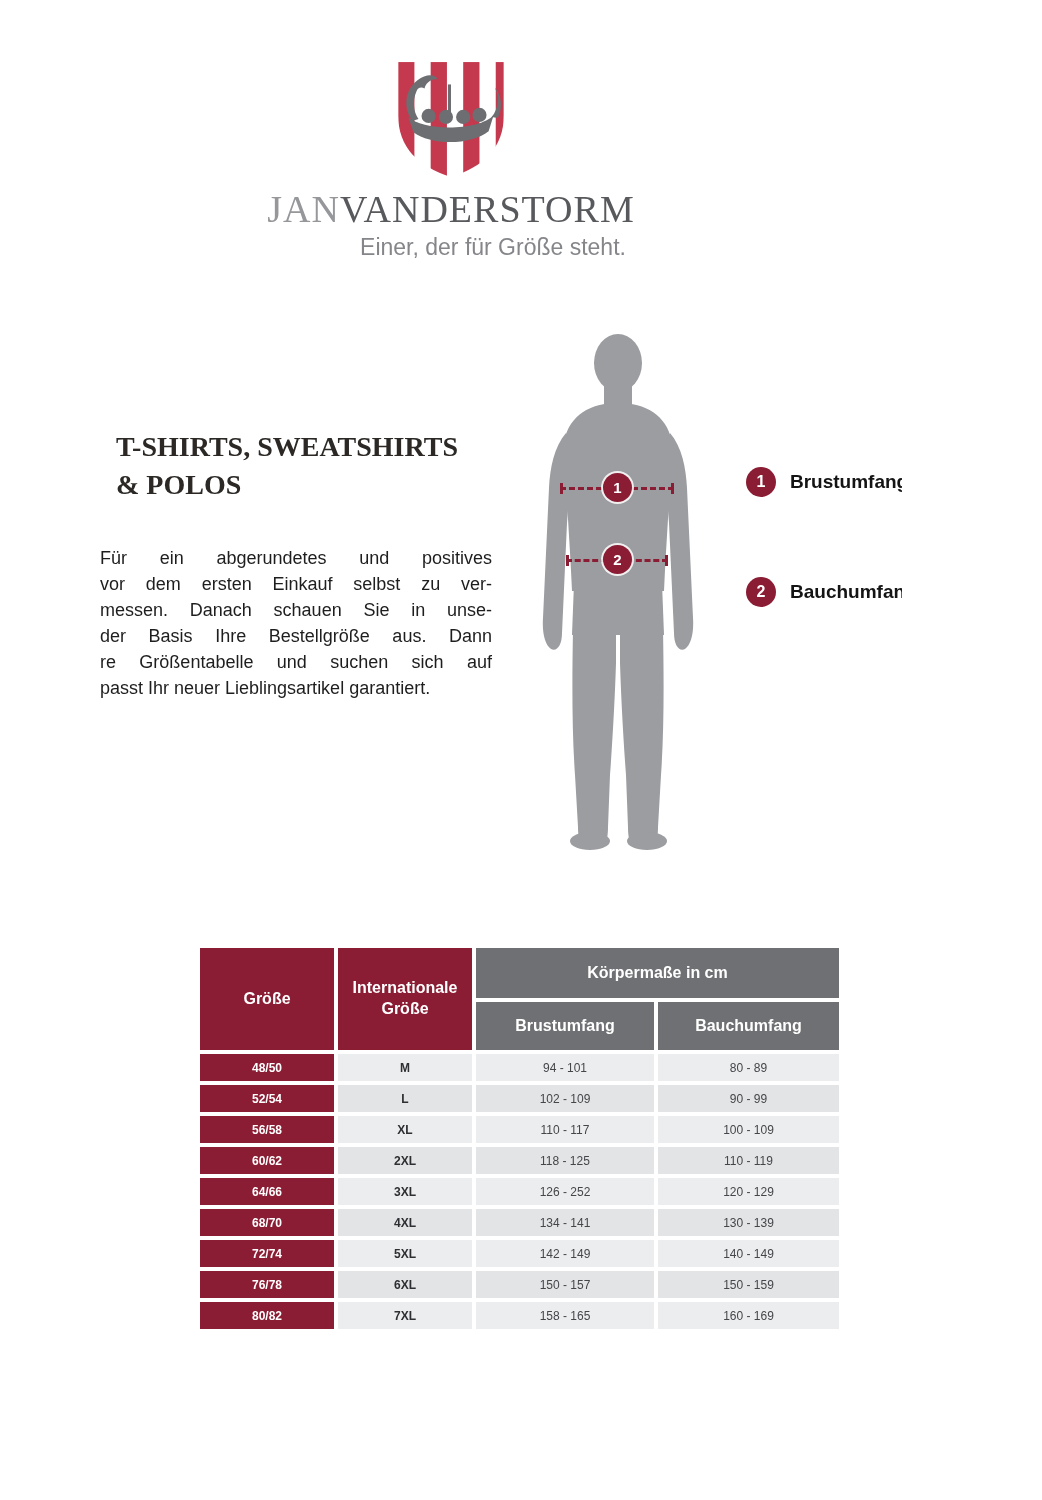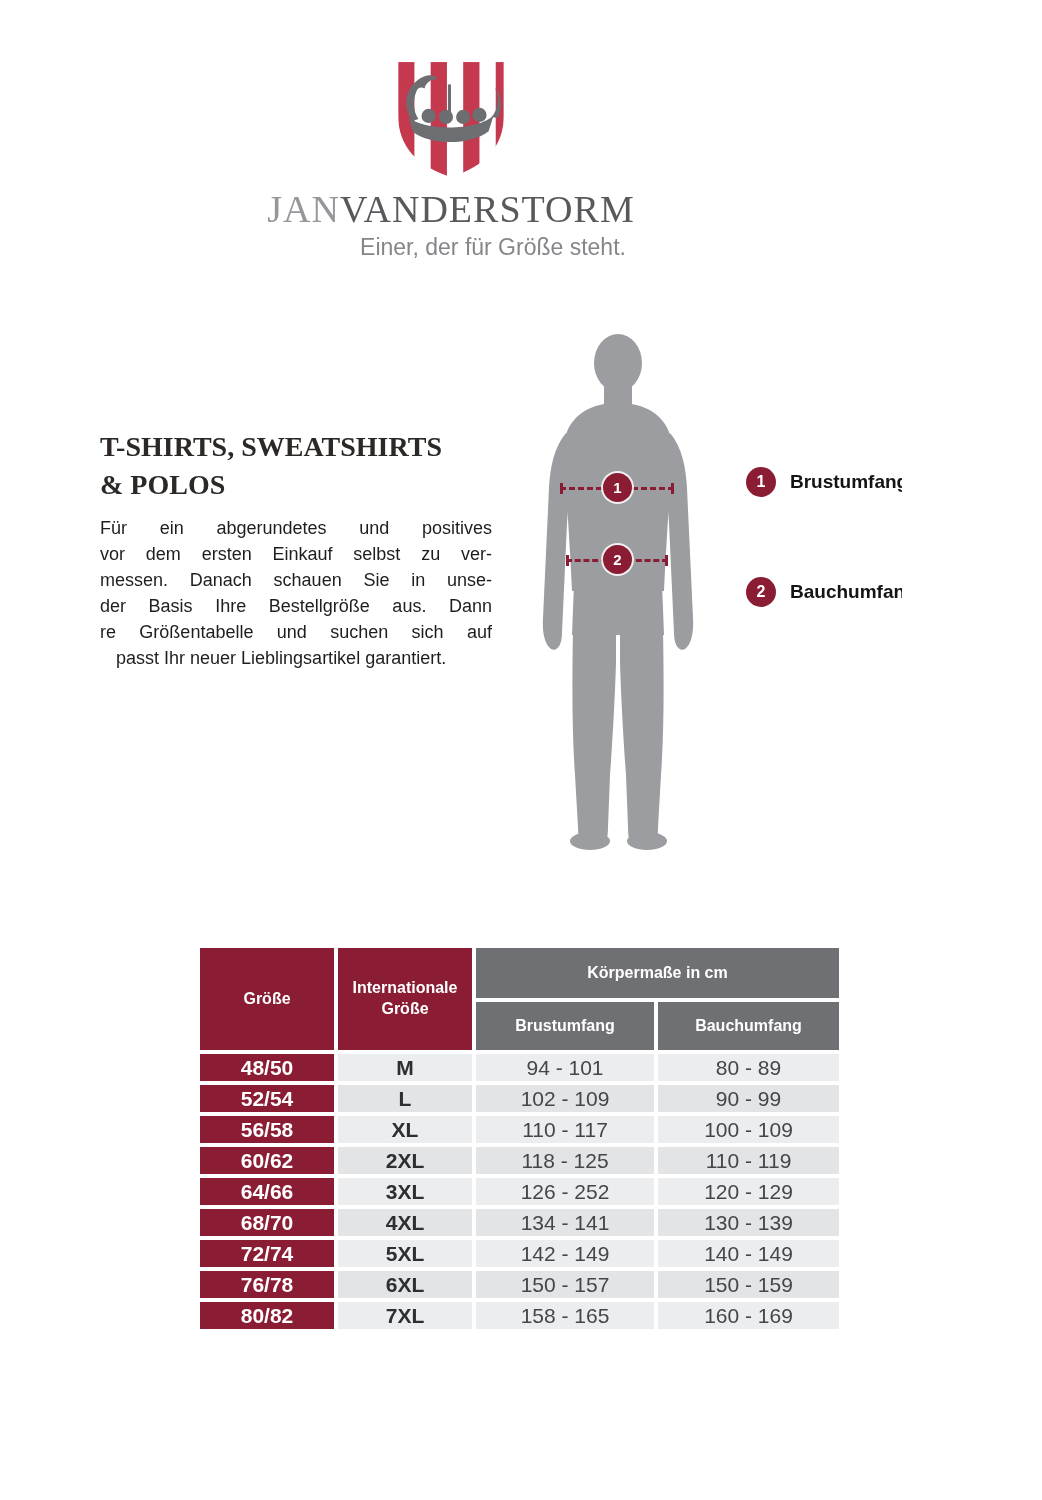--- a/index.html
+++ b/index.html
@@ -27,30 +27,30 @@
   }
   .brand-jan{ color:#96979A; }
   .brand-vds{ color:#58595C; }
   .tagline{
     margin-top:6px; font-size:23px; color:#85868A;
     transform:translateX(42px);
   }
 
   
   .intro-heading{
-    position:absolute; left:100px; top:428px;
+    position:absolute; left:116px; top:428px;
     font-family:"Liberation Serif", serif;
     font-weight:700; font-size:28px; color:#2B2825; line-height:1.35;
   }
   .intro-para{
-    position:absolute; left:100px; top:515px; width:392px;
+    position:absolute; left:100px; top:545px; width:392px;
     font-size:18px; color:#1E1E1F;
   }
   .para-line{ line-height:26px; text-align:justify; text-align-last:justify; }
-  .para-line.last{ text-align-last:left;margin-left:16px; }
+  .para-line.last{ text-align-last:left; }
 
   
   .figure{ position:absolute; left:520px; top:333px; width:196px; height:520px; }
   .measure-line{ position:absolute; border-top:3px dashed var(--burg); height:0; }
   .ml1{ left:560px; top:487px; width:114px; }
   .ml2{ left:566px; top:559px; width:102px; }
   .measure-line::before,.measure-line::after{
     content:""; position:absolute; top:-7px; width:3px; height:11px; background:var(--burg);
   }
   .measure-line::before{ left:0; } .measure-line::after{ right:0; }
@@ -81,21 +81,21 @@
   .size-table th,.size-table td{ text-align:center; vertical-align:middle; }
   .size-table th.red-h{
     background:var(--burg); color:#fff; font-size:16px; font-weight:700;
     padding:0 12px; line-height:1.3;
   }
   .size-table th.gray-h{
     background:var(--grayh); color:#fff; font-size:16px; font-weight:700;
   }
   .group-row th{ height:50px; }
   .sub-row th{ height:48px; }
-  .size-table tbody td{ height:27px; font-size:21px; color:#45464A; }
+  .size-table tbody td{ height:27px; font-size:12px; color:#45464A; }
   .size-table tbody td.red-c{ background:var(--burg); color:#fff; font-weight:700; }
   .size-table tbody td.intl-c{ font-weight:700; color:#2E2F33; }
   .size-table tbody tr:nth-child(odd)  td:not(.red-c){ background:#ECEDEE; }
   .size-table tbody tr:nth-child(even) td:not(.red-c){ background:#E3E4E6; }
 </style>
 </head>
 <body>
 
 <div class="page">
 

